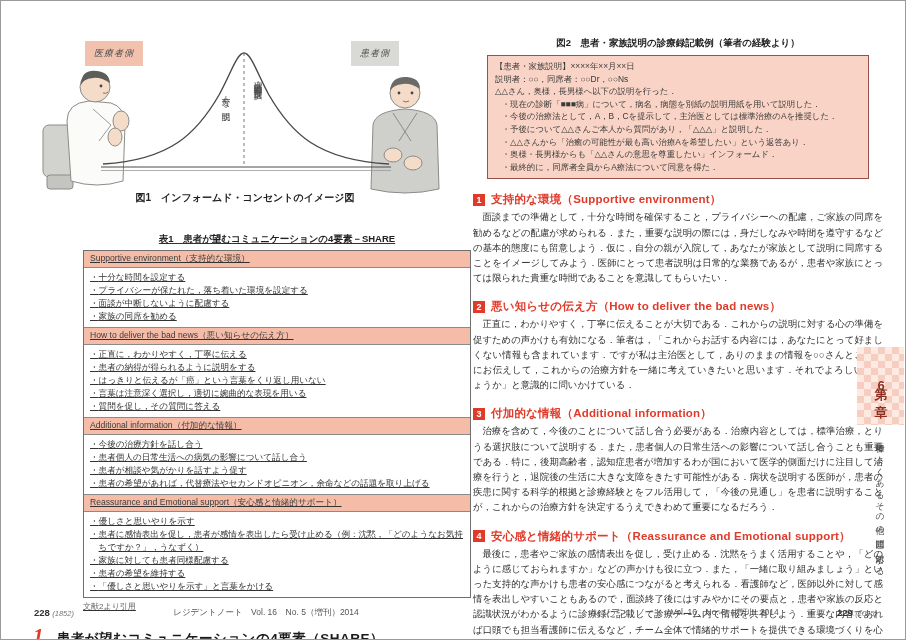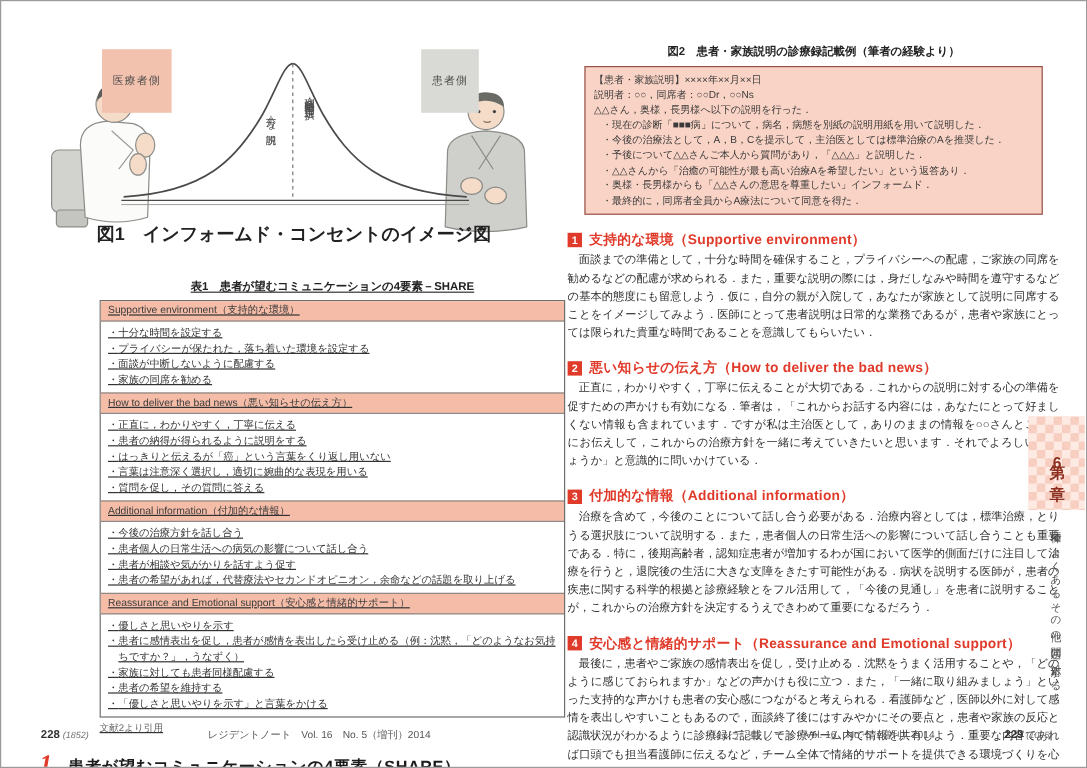--- a/index.html
+++ b/index.html
@@ -3,27 +3,27 @@
 <meta charset="utf-8">
 <style>
   html,body{margin:0;padding:0;background:#fff;}
   .screen{position:relative;width:906px;height:640px;background:#ffffff;
     border:1px solid #9a9a9a;box-sizing:border-box;overflow:hidden;
     font-family:"Liberation Sans","DejaVu Sans",sans-serif;color:#333;}
   
   .page-left{position:absolute;left:32px;top:26px;width:424px;}
   .fig1{position:relative;height:178px;}
   .fig1 svg{position:absolute;}
-  .side-label{position:absolute;top:14px;font-size:9px;padding:20px 9px;color:#4a4a4a;letter-spacing:1px;}
+  .side-label{position:absolute;top:14px;font-size:9px;padding:6px 9px;color:#4a4a4a;letter-spacing:1px;font-style:italic;}
   .lab-med{left:52px;background:#f3c2ae;}
   .lab-pat{right:58px;background:#d9d9d6;}
   .vtext{writing-mode:vertical-rl;text-orientation:upright;font-size:8.5px;color:#4a4a4a;letter-spacing:2px;line-height:1;}
   .curve-left{position:absolute;left:189px;top:62px;}
   .curve-right{position:absolute;left:221px;top:48px;letter-spacing:1px;}
-  .fig1-caption{position:absolute;bottom:0;width:100%;text-align:center;font-weight:bold;font-size:15px;color:#222;}
+  .fig1-caption{position:absolute;bottom:0;width:100%;text-align:center;font-weight:bold;font-size:10px;color:#222;}
   .tbl-wrap{margin:28px 0 0 50px;width:388px;text-decoration:underline;}
   .tbl-title{text-align:center;font-weight:bold;font-size:9.5px;margin-bottom:4px;color:#222;}
   .tbl{border:1px solid #6f6f6f;background:#fff;}
   .tbl-head{background:#f5bca8;border-top:1px solid #8a8a8a;border-bottom:1px solid #8a8a8a;
     padding:2px 6px;font-size:8.6px;color:#3c3c3c;}
   .tbl-sec:first-child .tbl-head{border-top:none;}
   .tbl-items{padding:3px 6px 4px 6px;}
   .bullet-line{font-size:8.6px;line-height:13px;color:#333;padding-left:1em;text-indent:-1em;}
   .bullet-line::before{content:"・";}
   .tbl-note{font-size:8px;color:#666;margin-top:3px;}

